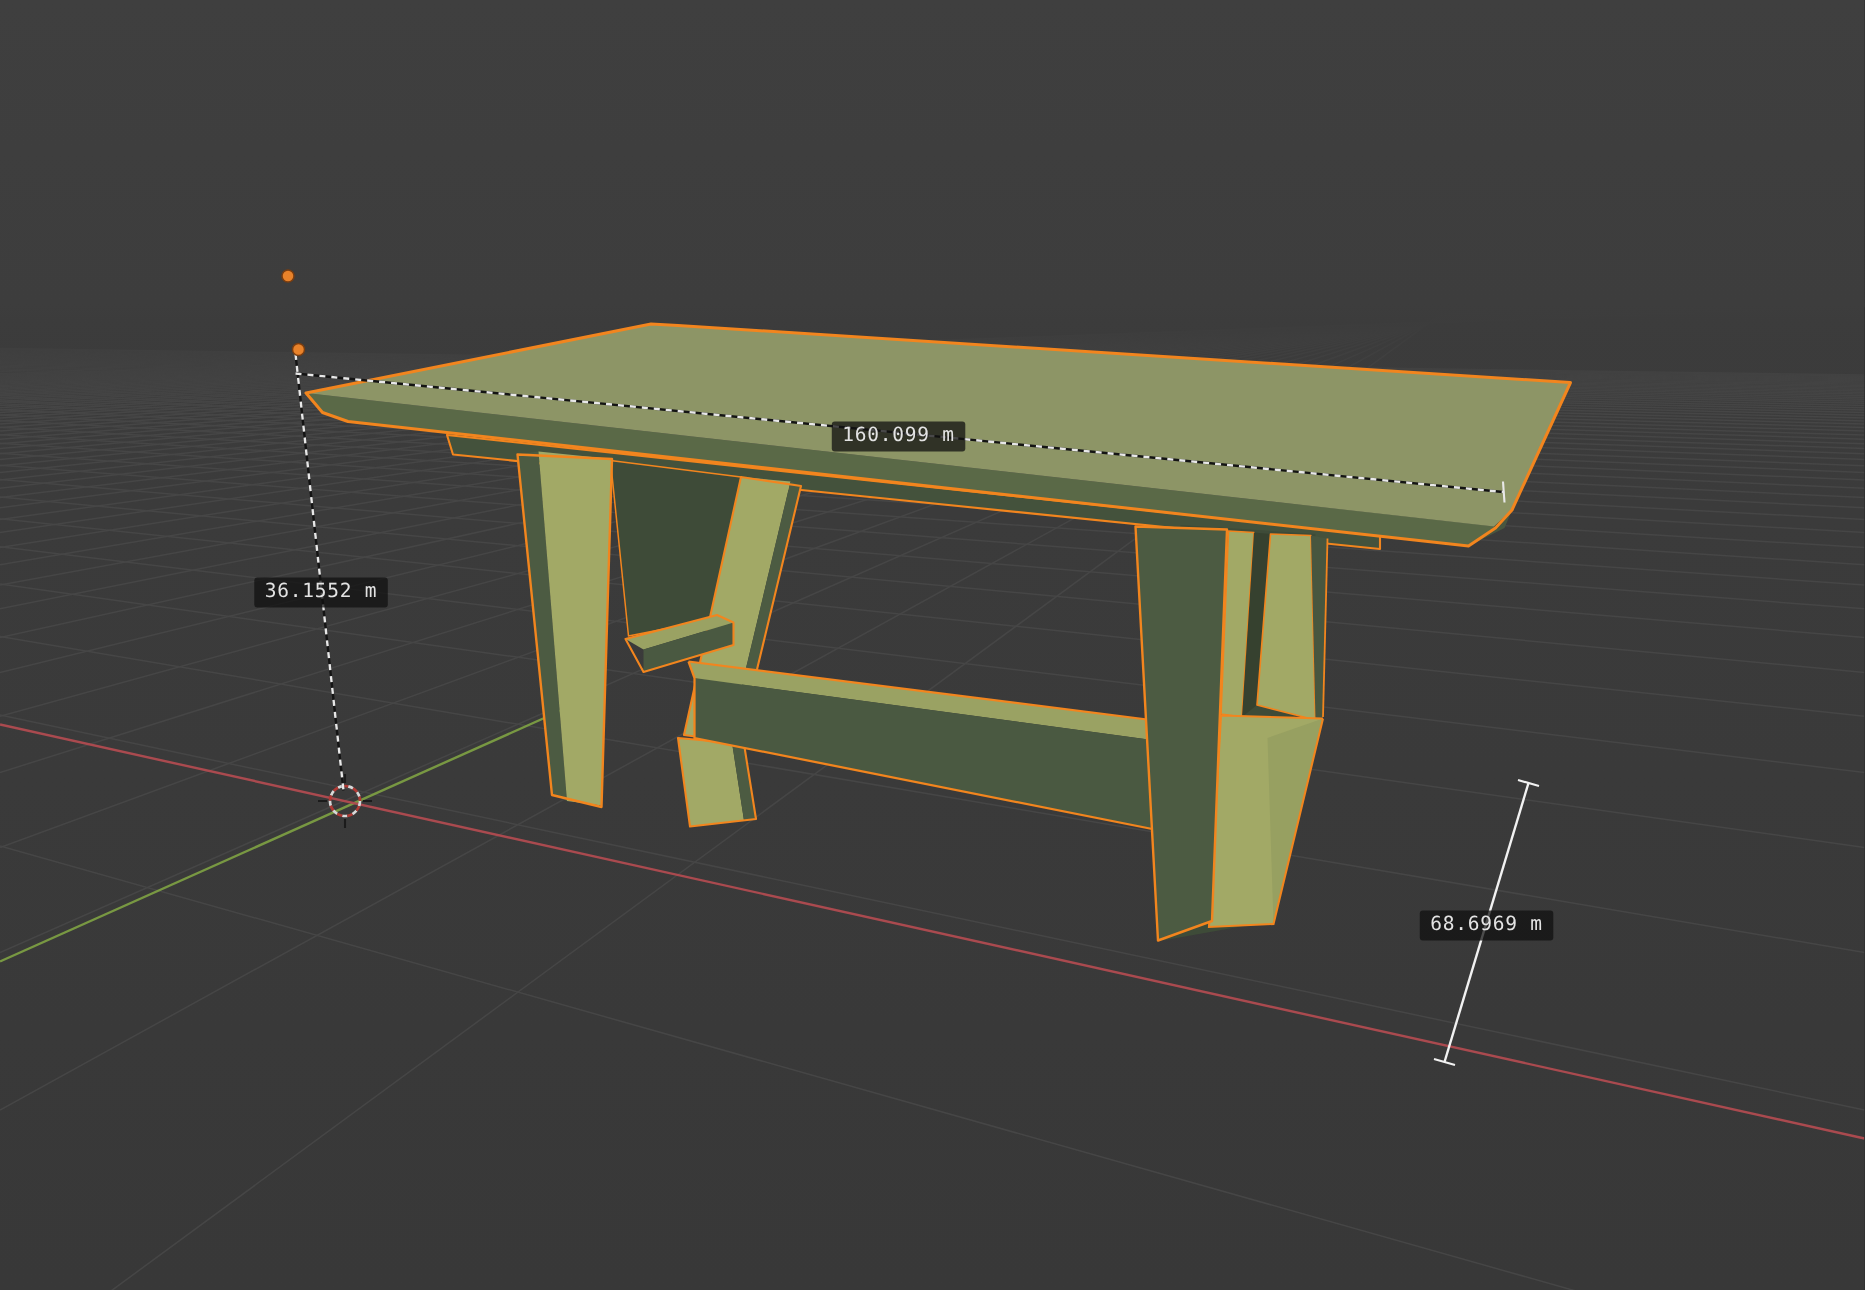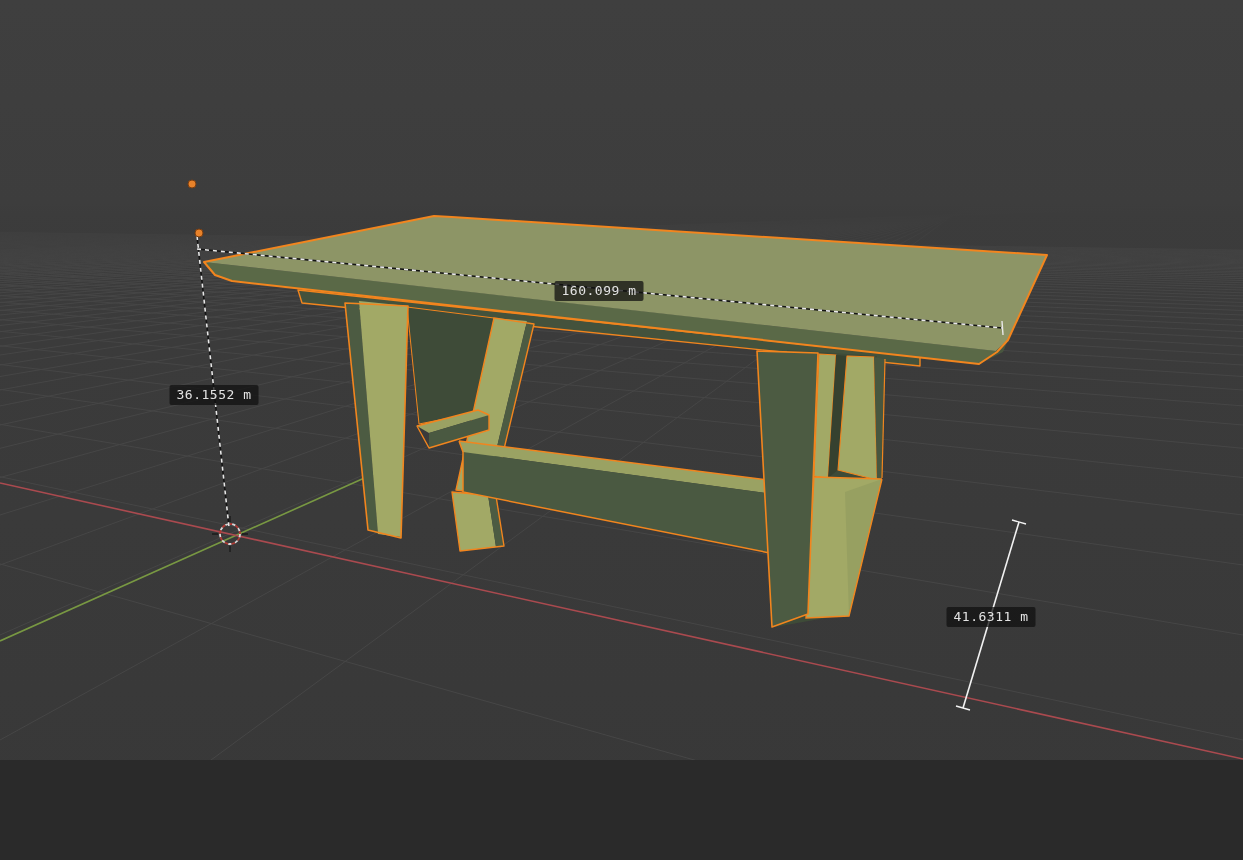--- a/index.html
+++ b/index.html
@@ -1,18 +1,18 @@
 <!DOCTYPE html>
 <html><head>
 <meta charset="utf-8">
 <style>
   html,body{margin:0;padding:0;background:#2a2a2a;}
   .viewport{
     position:relative;
-    width:1243px;height:760px;
+    width:1243px;height:860px;
     overflow:hidden;
     background:#3a3a3a;
     font-family:"DejaVu Sans Mono","Liberation Mono",monospace;
     user-select:none;
   }
   .viewport svg{position:absolute;left:0;top:0;display:block;}
   .mlabel{
     position:absolute;
     transform:translate(-50%,-50%);
     padding:2px 7px;
@@ -217,14 +217,14 @@
         <path d="M1012,520 L1026,524 M956,706 L970,710" stroke="#f2f2f2" stroke-width="1.4"></path>
       </g>
       <g>
         <circle cx="192" cy="184" r="4" fill="#e8822a" stroke="#7a3d10" stroke-width="1"></circle>
         <circle cx="199" cy="233" r="4" fill="#e8822a" stroke="#7a3d10" stroke-width="1"></circle>
       </g>
     </svg>
 
   <div class="mlabel" style="left: 599px; top: 291px; background: rgba(16, 16, 16, 0.74); color: rgb(227, 227, 227);">160.099 m</div>
   <div class="mlabel" style="left: 214px; top: 395px; background: rgba(16, 16, 16, 0.74); color: rgb(227, 227, 227);">36.1552 m</div>
-  <div class="mlabel" style="left: 991px; top: 617px; background: rgba(16, 16, 16, 0.74); color: rgb(227, 227, 227);">41.6311 m</div>
+  <div class="mlabel" style="left: 991px; top: 617px; background: rgba(16, 16, 16, 0.74); color: rgb(227, 227, 227);">68.6969 m</div>
 </div>
 
 </body></html>

